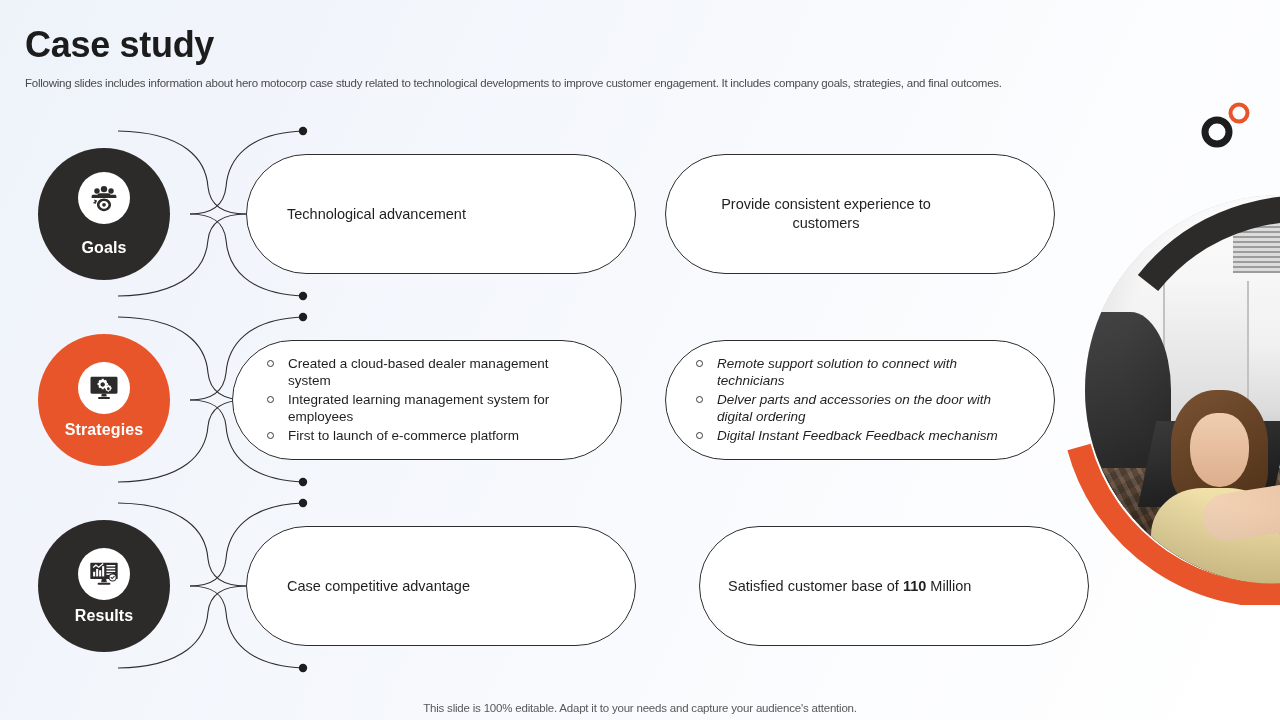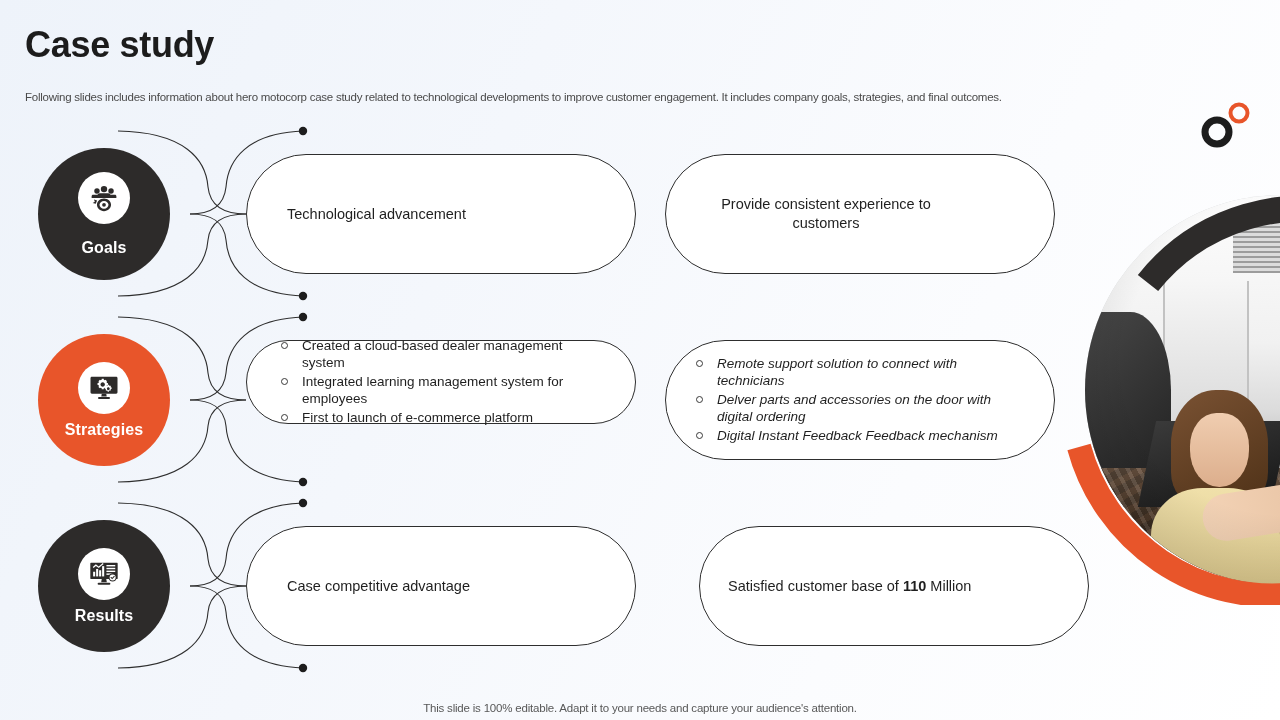--- a/index.html
+++ b/index.html
@@ -25,21 +25,20 @@
     letter-spacing: -0.3px;
   }
   #page-subtitle {
     position: absolute;
     left: 25px; top: 77px;
     width: 1100px;
     font-size: 11.5px;
     color: #4a4a4a;
     letter-spacing: -0.25px;
     white-space: nowrap;
-    margin-top: 14px;
   }
 
   
   #connectors {
     position: absolute;
     left: 0; top: 0;
     width: 1280px; height: 720px;
     pointer-events: none;
   }
 
@@ -285,21 +284,21 @@
         </g>
         <g fill="#ffffff">
           <path d="M11.6 7.2l.9.5c.3-.2.6-.4 1-.5l.1-1h2.1l.1 1c.3.1.7.3 1 .5l.9-.5 1.5 1.5-.5.9c.2.3.4.6.5 1l1 .1v2.1l-1 .1c-.1.3-.3.7-.5 1l.5.9-1.5 1.5-.9-.5c-.3.2-.6.4-1 .5l-.1 1h-2.1l-.1-1c-.4-.1-.7-.3-1-.5l-.9.5-1.5-1.5.5-.9c-.2-.3-.4-.7-.5-1l-1-.1v-2.1l1-.1c.1-.4.3-.7.5-1l-.5-.9zm3 2.6c-1.3 0-2.4 1.1-2.4 2.4s1.1 2.4 2.4 2.4S17 13.5 17 12.2s-1.1-2.4-2.4-2.4z"></path>
           <path d="M21.3 13.3l.6.3.6-.3.9.9-.3.6.3.6.9.1v1.3l-.9.1-.3.6.3.6-.9.9-.6-.3-.6.3-.1.9h-1.3l-.1-.9-.6-.3-.6.3-.9-.9.3-.6-.3-.6-.9-.1v-1.3l.9-.1.3-.6-.3-.6.9-.9.6.3.6-.3.1-.9h1.3zm-.7 2c-.8 0-1.5.7-1.5 1.5s.7 1.5 1.5 1.5 1.5-.7 1.5-1.5-.7-1.5-1.5-1.5z"></path>
         </g>
       </svg>
     </div>
     <div class="cat-label">Strategies</div>
   </div>
 
-  <div class="pill" style="left:246px; top:340px; width:390px; height:84px;">
+  <div class="pill" style="left:232px; top:340px; width:390px; height:120px;">
     <div class="pill-inner" style="padding:0 34px;">
       <ul class="bullets">
         <li><span class="marker"></span><span>Created a cloud-based dealer management system</span></li>
         <li><span class="marker"></span><span>Integrated learning management system for employees</span></li>
         <li><span class="marker"></span><span>First to launch of e-commerce platform</span></li>
       </ul>
     </div>
   </div>
 
   <div class="pill" style="left:665px; top:340px; width:390px; height:120px;">

